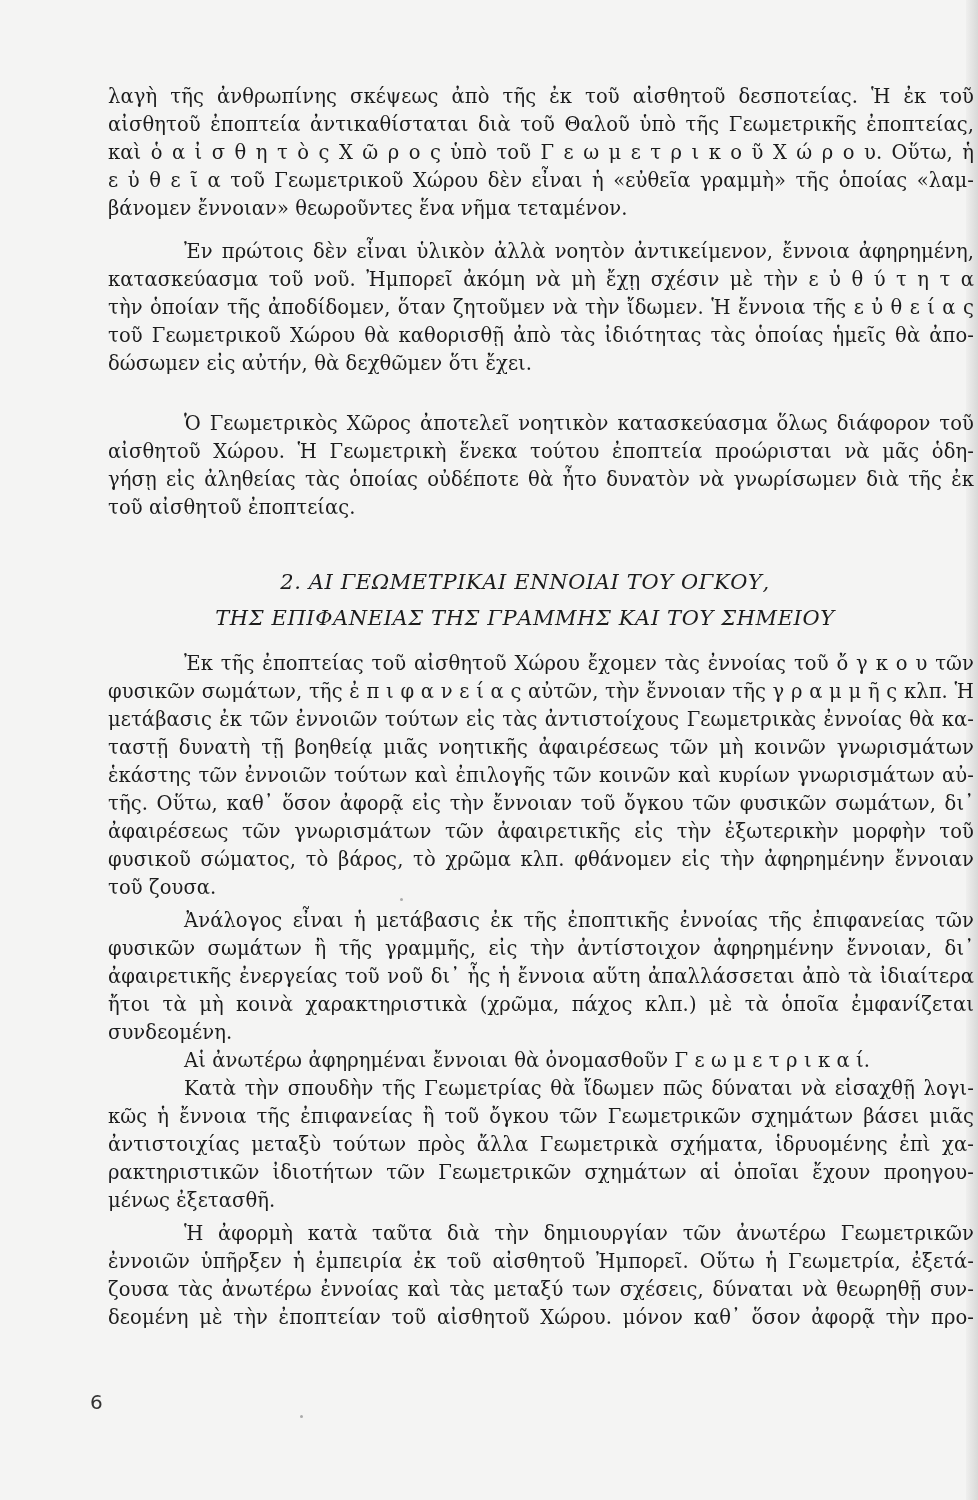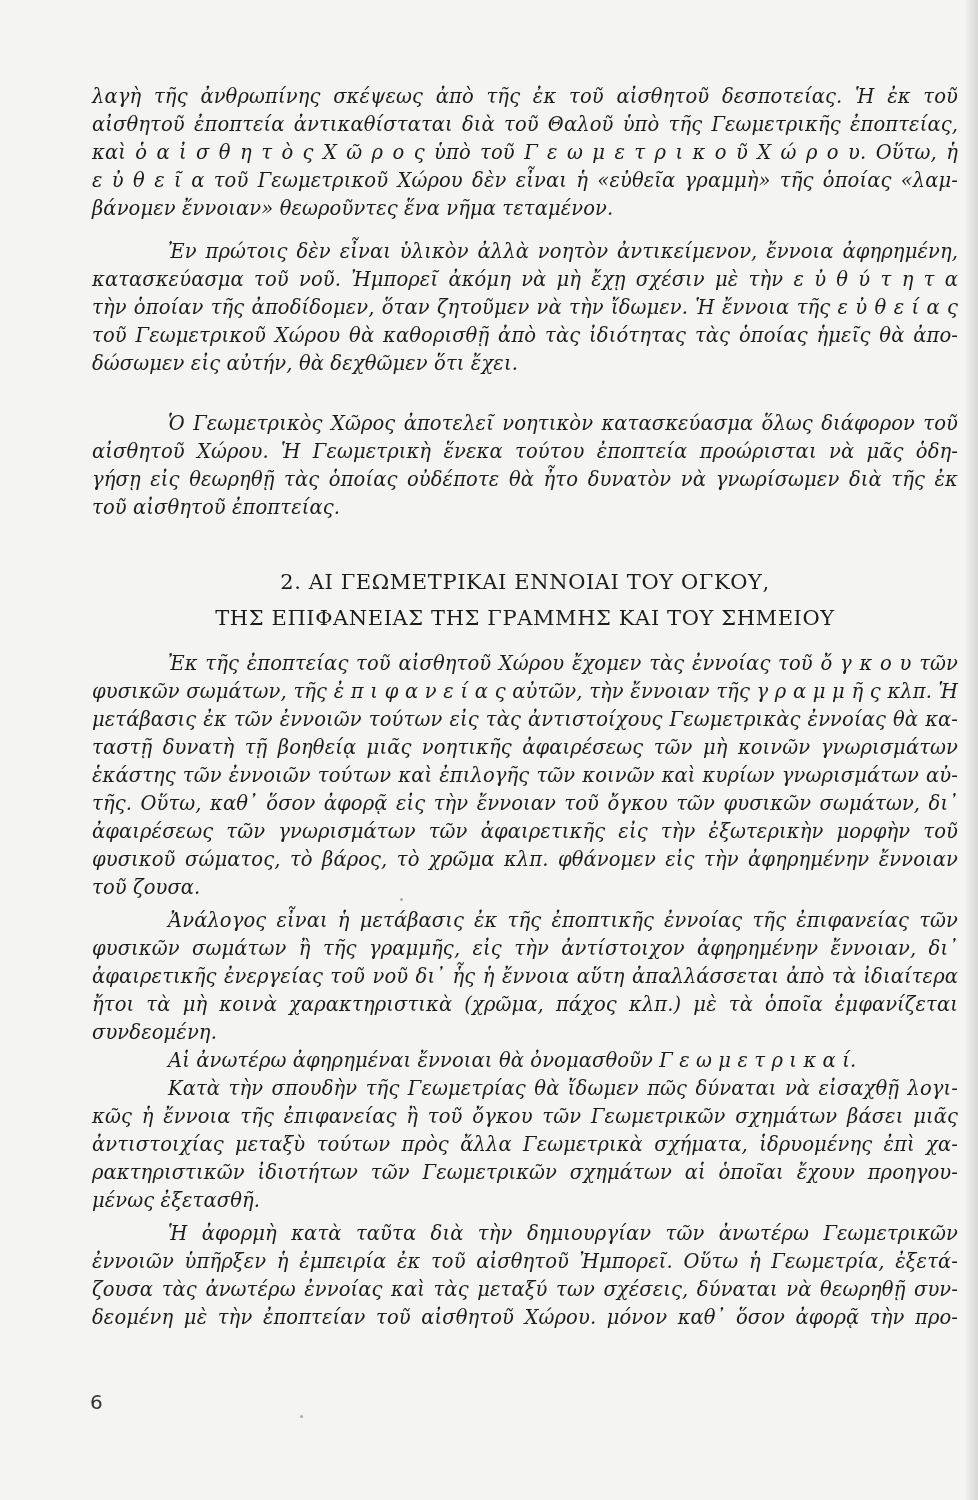--- a/index.html
+++ b/index.html
@@ -10,30 +10,30 @@
     color: #1c1c1c;
   }
   .page-edge {
     position: absolute; top: 0; right: 0; width: 12px; height: 1500px;
     background: linear-gradient(to right, #efefee, #d9d9d8);
   }
   .text-block {
     position: absolute; left: 92px; top: 0; width: 866px;
   }
   .line {
-    position: absolute; left: 0; width: 866px;
-    font-style: italic; font-size: 19.5px; line-height: 26px;
+    position: absolute; left: 16px; width: 866px;
+    font-size: 19.5px; line-height: 26px;
     white-space: nowrap; text-align: justify; text-align-last: justify;
     letter-spacing: 0.1px;
   }
   .line.last { text-align-last: left; }
   .line.indent { padding-left: 76px; width: 790px; }
   .heading {
     position: absolute; left: 92px; width: 866px; text-align: center;
-    font-size: 21px; line-height: 28px;
+    font-style: italic; font-size: 21px; line-height: 28px;
     letter-spacing: 0.6px; white-space: nowrap;
   }
   .page-number {
     position: absolute; left: 90px; top: 1390px;
     font-family: "DejaVu Sans", sans-serif; font-size: 20px; color: #333;
   }
   .speck { position: absolute; width: 3px; height: 3px; border-radius: 50%; background: #aaa; }
 </style>
 </head>
 <body>
@@ -54,21 +54,21 @@
     <div class="line indent" style="top:239px">Ἐν πρώτοις δὲν εἶναι ὑλικὸν ἀλλὰ νοητὸν ἀντικείμενον, ἔννοια ἀφηρημένη,</div>
     <div class="line" style="top:267px">κατασκεύασμα τοῦ νοῦ. Ἠμπορεῖ ἀκόμη νὰ μὴ ἔχῃ σχέσιν μὲ τὴν ε ὐ θ ύ τ η τ α</div>
     <div class="line" style="top:295px">τὴν ὁποίαν τῆς ἀποδίδομεν, ὅταν ζητοῦμεν νὰ τὴν ἴδωμεν. Ἡ ἔννοια τῆς ε ὐ θ ε ί α ς</div>
     <div class="line" style="top:323px">τοῦ Γεωμετρικοῦ Χώρου θὰ καθορισθῇ ἀπὸ τὰς ἰδιότητας τὰς ὁποίας ἡμεῖς θὰ ἀπο-</div>
     <div class="line last" style="top:351px">δώσωμεν εἰς αὐτήν, θὰ δεχθῶμεν ὅτι ἔχει.</div>
   </div>
 
   <div>
     <div class="line indent" style="top:411px">Ὁ Γεωμετρικὸς Χῶρος ἀποτελεῖ νοητικὸν κατασκεύασμα ὅλως διάφορον τοῦ</div>
     <div class="line" style="top:439px">αἰσθητοῦ Χώρου. Ἡ Γεωμετρικὴ ἕνεκα τούτου ἐποπτεία πρoώρισται νὰ μᾶς ὁδη-</div>
-    <div class="line" style="top:467px">γήσῃ εἰς θεωρηθῇ τὰς ὁποίας οὐδέποτε θὰ ἦτο δυνατὸν νὰ γνωρίσωμεν διὰ τῆς ἐκ</div>
+    <div class="line" style="top:467px">γήσῃ εἰς ἀληθείας τὰς ὁποίας οὐδέποτε θὰ ἦτο δυνατὸν νὰ γνωρίσωμεν διὰ τῆς ἐκ</div>
     <div class="line last" style="top:495px">τοῦ αἰσθητοῦ ἐποπτείας.</div>
   </div>
 </div>
 
 <div class="heading" style="top:568px">2.  ΑΙ ΓΕΩΜΕΤΡΙΚΑΙ ΕΝΝΟΙΑΙ ΤΟΥ ΟΓΚΟΥ,</div>
 <div class="heading" style="top:604px">ΤΗΣ ΕΠΙΦΑΝΕΙΑΣ ΤΗΣ ΓΡΑΜΜΗΣ ΚΑΙ ΤΟΥ ΣΗΜΕΙΟΥ</div>
 
 <div class="text-block">
 
   <div>

